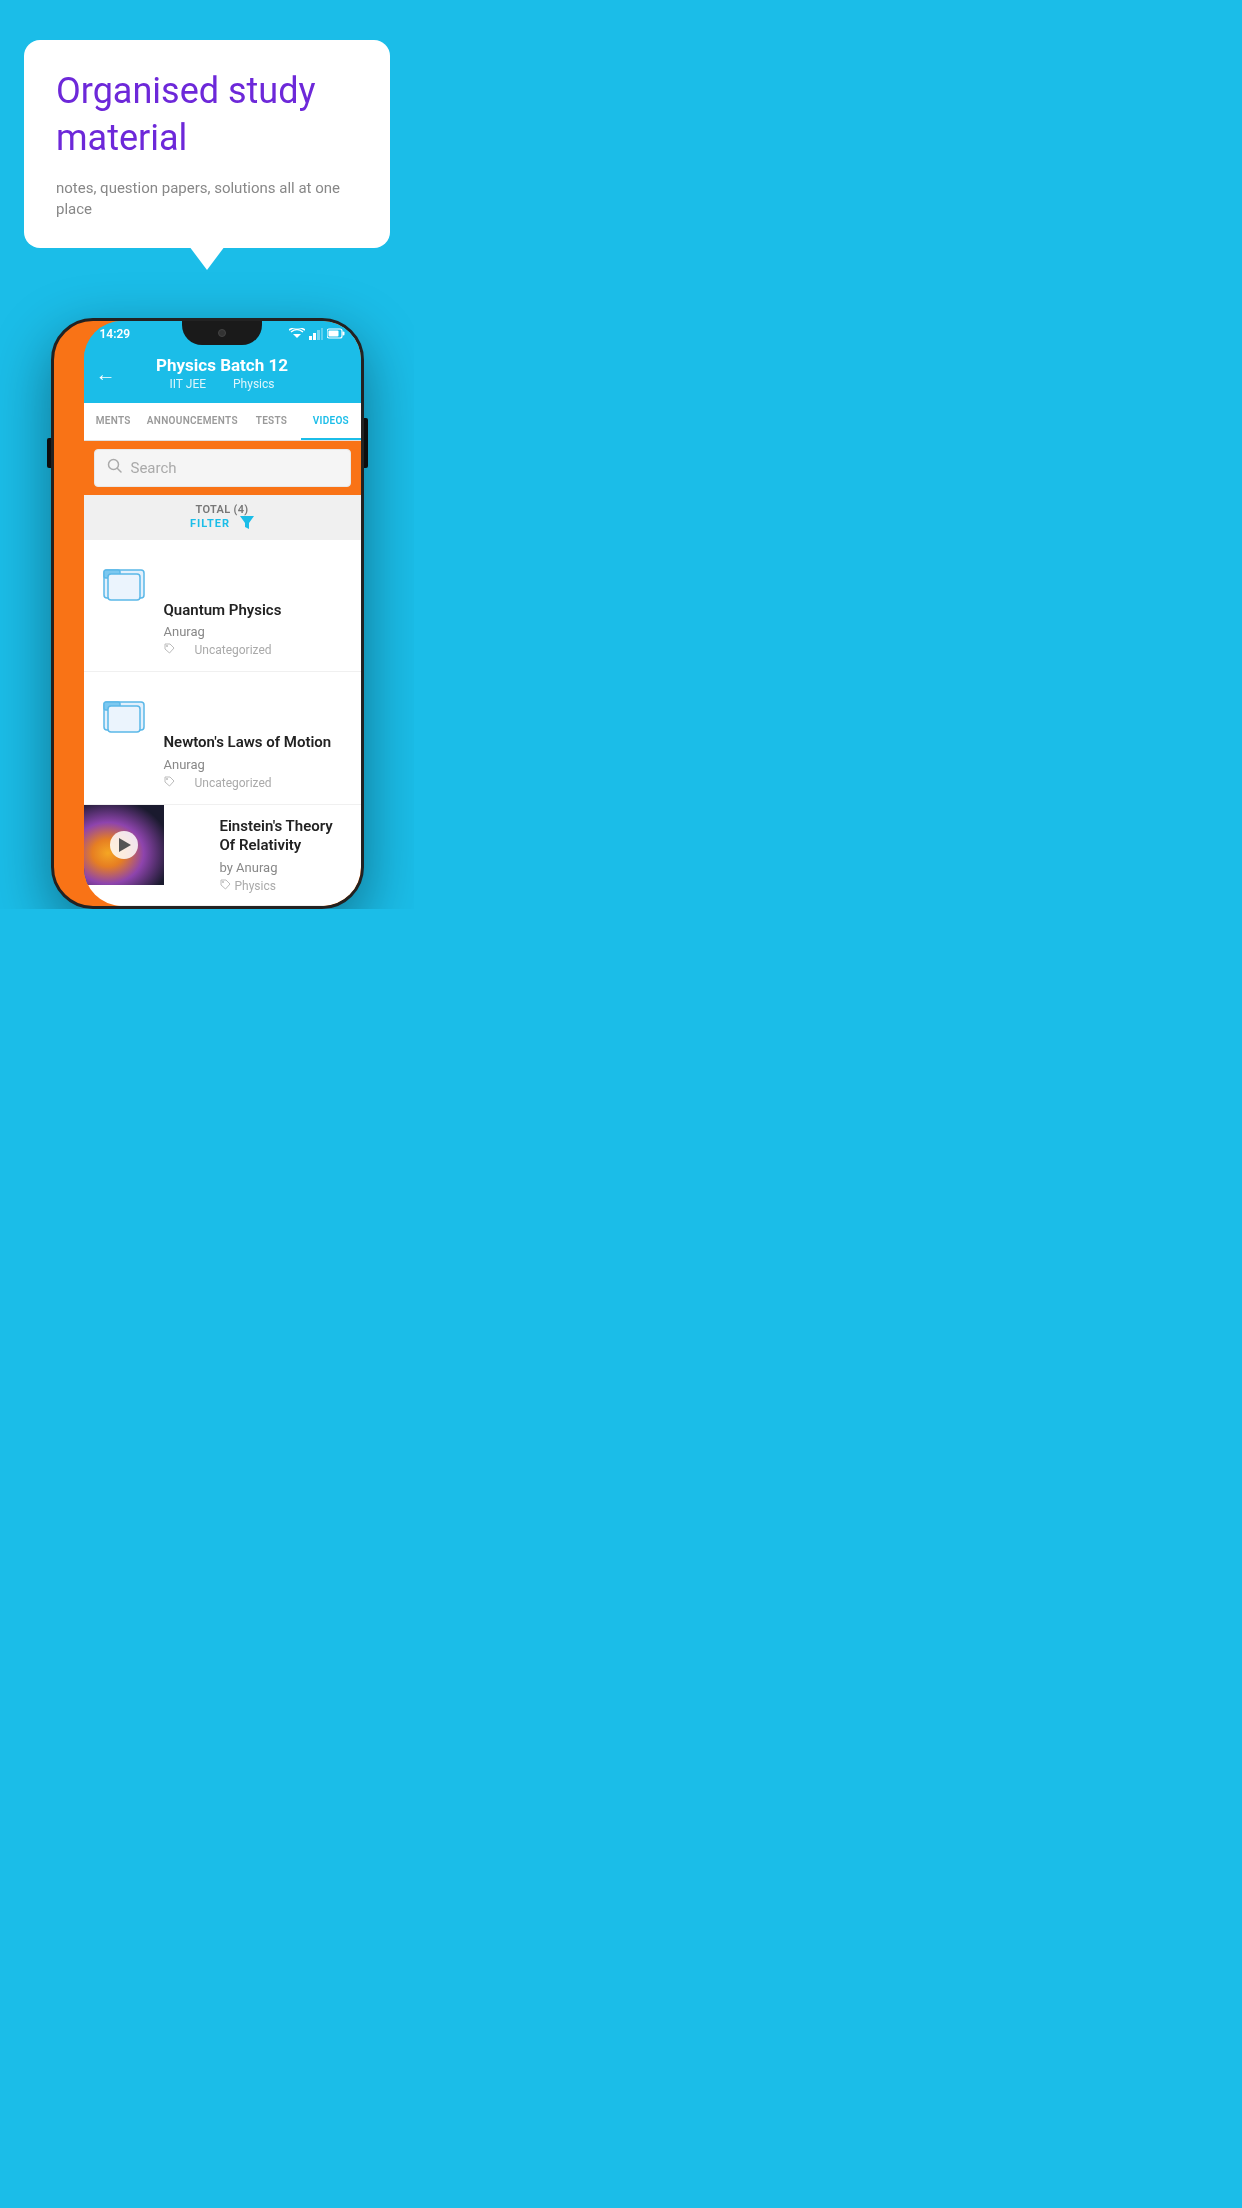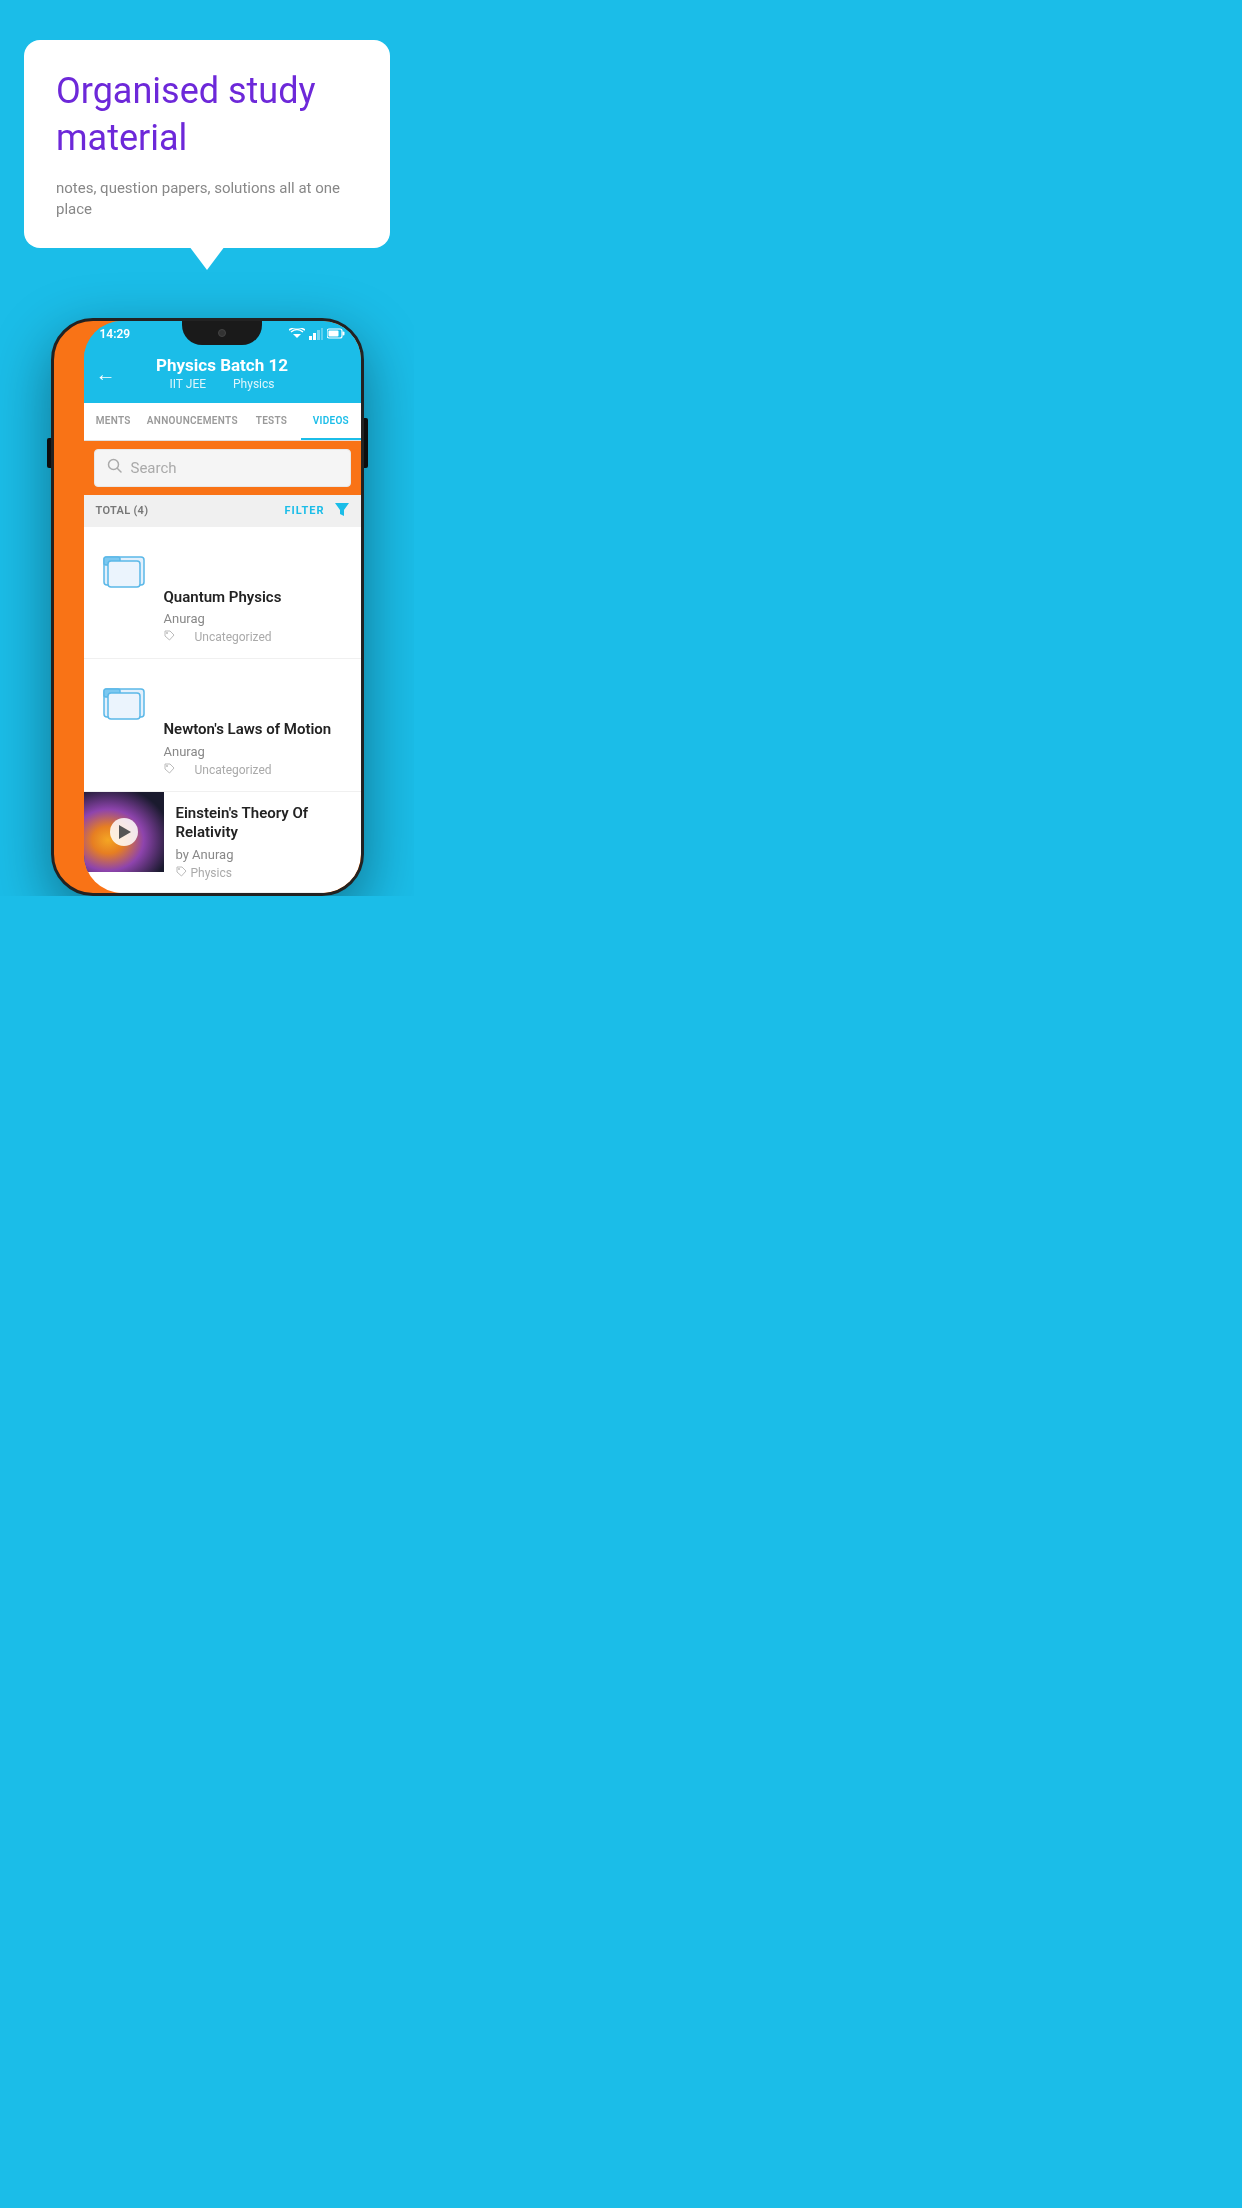--- a/index.html
+++ b/index.html
@@ -206,20 +206,21 @@
       font-size: 15px;
     }
 
     
     .filter-bar {
       background: #f0f0f0;
       display: flex;
       justify-content: space-between;
       align-items: center;
       padding: 8px 12px;
+      flex-direction: column;
     }
 
     .total-label {
       color: #777;
       font-size: 11px;
       font-weight: 600;
       letter-spacing: 0.3px;
     }
 
     .filter-btn {
@@ -530,21 +531,21 @@
                   <svg width="11" height="11" viewBox="0 0 11 11" fill="none">
                     <path d="M1,1 L6,1 L10,5 L5.5,10 L1,6 Z" stroke="#bbb" stroke-width="1" fill="none"></path>
                     <circle cx="3" cy="3" r="1" fill="#bbb"></circle>
                   </svg>
                 </span>
                 <span>Uncategorized</span>
               </div>
             </div>
           </div>
 
-          <div class="video-item einstein-item" style="padding: 0; align-items: stretch;">
+          <div class="video-item einstein-item" style="padding: 0; align-items: stretch; gap: 44px;">
             <div class="video-thumb-img">
               <div class="space-bg"></div>
               <div class="play-btn-overlay">
                 <div class="play-triangle"></div>
               </div>
             </div>
             <div class="einstein-info" style="padding: 12px 12px 12px 0;">
               <div class="einstein-title">Einstein's Theory Of Relativity</div>
               <div class="einstein-author">by Anurag</div>
               <div class="einstein-tag">

